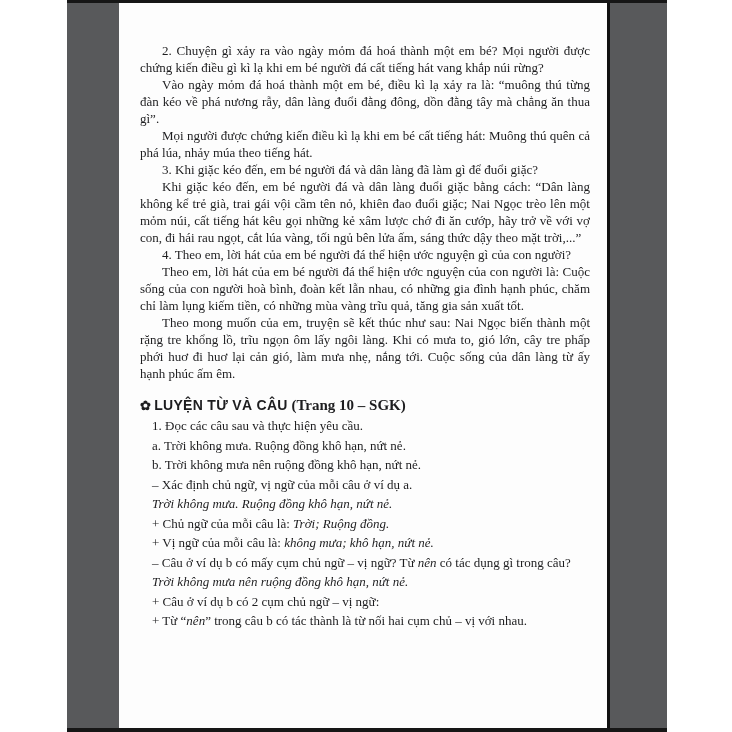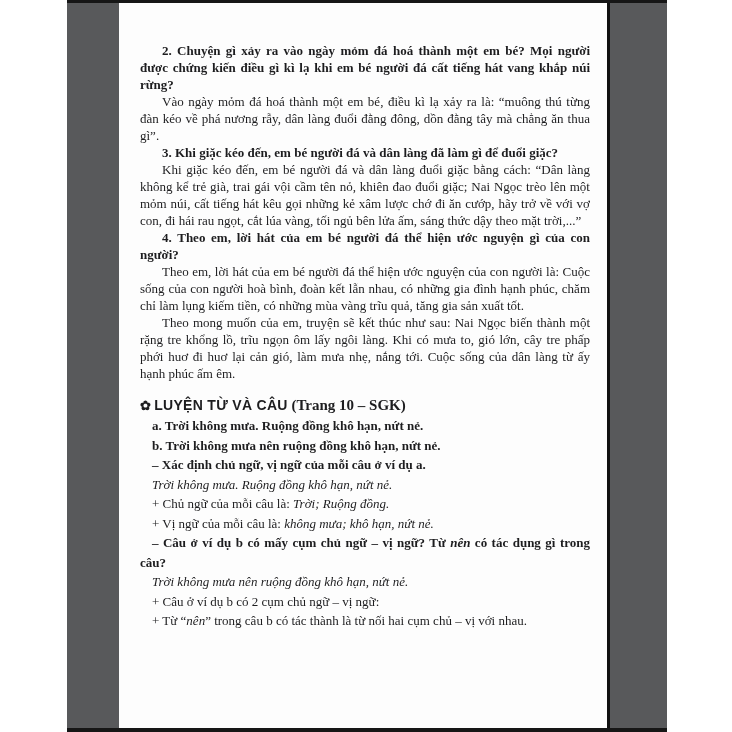--- a/index.html
+++ b/index.html
@@ -20,21 +20,21 @@
     box-sizing:border-box;
   }
   .page-body{
     padding:39px 17px 0 21px;
     color:var(--text,#1d1d1f);
     font-size:13px;line-height:17px;
   }
   p{margin:0;}
   .para{text-align:justify;text-indent:22px;}
   .item{text-align:justify;text-indent:12px;line-height:19.5px;}
-  .b{font-weight:bold;}
+  .b{font-weight:normal;}
   .i{font-style:italic;}
   .hdr{margin-top:13px;line-height:20px;white-space:nowrap;}
   .star{font-size:13px;font-weight:bold;}
   .hdr-title{
     font-family:Liberation Sans, sans-serif;
     font-weight:bold;font-size:14px;letter-spacing:.3px;
   }
   .hdr-suffix{font-weight:bold;font-size:15px;}
   .sub{
     text-align:center;margin:4px 0 3px 0;
@@ -48,26 +48,28 @@
 <div class="bar top-edge"></div>
 <div class="bar left-gutter"></div>
 <div class="bar right-gutter"></div>
 <div class="bar bottom-edge"></div>
 
 <div class="page">
   <div class="page-body">
 
   <p class="para"><span class="b">2. Chuyện gì xảy ra vào ngày mỏm đá hoá thành một em bé? Mọi người được chứng kiến điều gì kì lạ khi em bé người đá cất tiếng hát vang khắp núi rừng?</span></p>
       <p class="para"><span>Vào ngày mỏm đá hoá thành một em bé, điều kì lạ xảy ra là: “muông thú từng đàn kéo về phá nương rẫy, dân làng đuổi đằng đông, dồn đằng tây mà chẳng ăn thua gì”.</span></p>
+      <p class="para"><span>Mọi người được chứng kiến điều kì lạ khi em bé cất tiếng hát: Muông thú quên cả phá lúa, nhảy múa theo tiếng hát.</span></p>
       <p class="para"><span class="b">3. Khi giặc kéo đến, em bé người đá và dân làng đã làm gì để đuổi giặc?</span></p>
       <p class="para"><span>Khi giặc kéo đến, em bé người đá và dân làng đuổi giặc bằng cách: “Dân làng không kể trẻ già, trai gái vội cầm tên nỏ, khiên đao đuổi giặc; Nai Ngọc trèo lên một mỏm núi, cất tiếng hát kêu gọi những kẻ xâm lược chớ đi ăn cướp, hãy trở về với vợ con, đi hái rau ngọt, cắt lúa vàng, tối ngủ bên lửa ấm, sáng thức dậy theo mặt trời,...”</span></p>
       <p class="para"><span class="b">4. Theo em, lời hát của em bé người đá thể hiện ước nguyện gì của con người?</span></p>
       <p class="para"><span>Theo em, lời hát của em bé người đá thể hiện ước nguyện của con người là: Cuộc sống của con người hoà bình, đoàn kết lẫn nhau, có những gia đình hạnh phúc, chăm chỉ làm lụng kiếm tiền, có những mùa vàng trĩu quả, tăng gia sản xuất tốt.</span></p>
       <p class="para"><span>Theo mong muốn của em, truyện sẽ kết thúc như sau: Nai Ngọc biến thành một rặng tre khổng lồ, trĩu ngọn ôm lấy ngôi làng. Khi có mưa to, gió lớn, cây tre phấp phới huơ đi huơ lại cản gió, làm mưa nhẹ, nắng tới. Cuộc sống của dân làng từ ấy hạnh phúc ấm êm.</span></p>
       <div class="hdr"><span class="star">✿ </span><span class="hdr-title">LUYỆN TỪ VÀ CÂU</span><span class="hdr-suffix"> (Trang 10 – SGK)</span></div>
+      <p class="item"><span class="b">1. Đọc các câu sau và thực hiện yêu cầu.</span></p>
       <p class="item"><span class="b">a. Trời không mưa. Ruộng đồng khô hạn, nứt nẻ.</span></p>
       <p class="item"><span class="b">b. Trời không mưa nên ruộng đồng khô hạn, nứt nẻ.</span></p>
       <p class="item"><span class="b">– Xác định chủ ngữ, vị ngữ của mỗi câu ở ví dụ a.</span></p>
       <p class="item"><span class="i">Trời không mưa. Ruộng đồng khô hạn, nứt nẻ.</span></p>
       <p class="item"><span>+ Chủ ngữ của mỗi câu là: </span><span class="i">Trời; Ruộng đồng.</span></p>
       <p class="item"><span>+ Vị ngữ của mỗi câu là: </span><span class="i">không mưa; khô hạn, nứt nẻ.</span></p>
       <p class="item"><span class="b">– Câu ở ví dụ b có mấy cụm chủ ngữ – vị ngữ? Từ </span><span class="b i">nên</span><span class="b"> có tác dụng gì trong câu?</span></p>
       <p class="item"><span class="i">Trời không mưa nên ruộng đồng khô hạn, nứt nẻ.</span></p>
       <p class="item"><span>+ Câu ở ví dụ b có 2 cụm chủ ngữ – vị ngữ:</span></p>
       <p class="item"><span>+ Từ “</span><span class="i">nên</span><span>” trong câu b có tác thành là từ nối hai cụm chủ – vị với nhau.</span></p>

